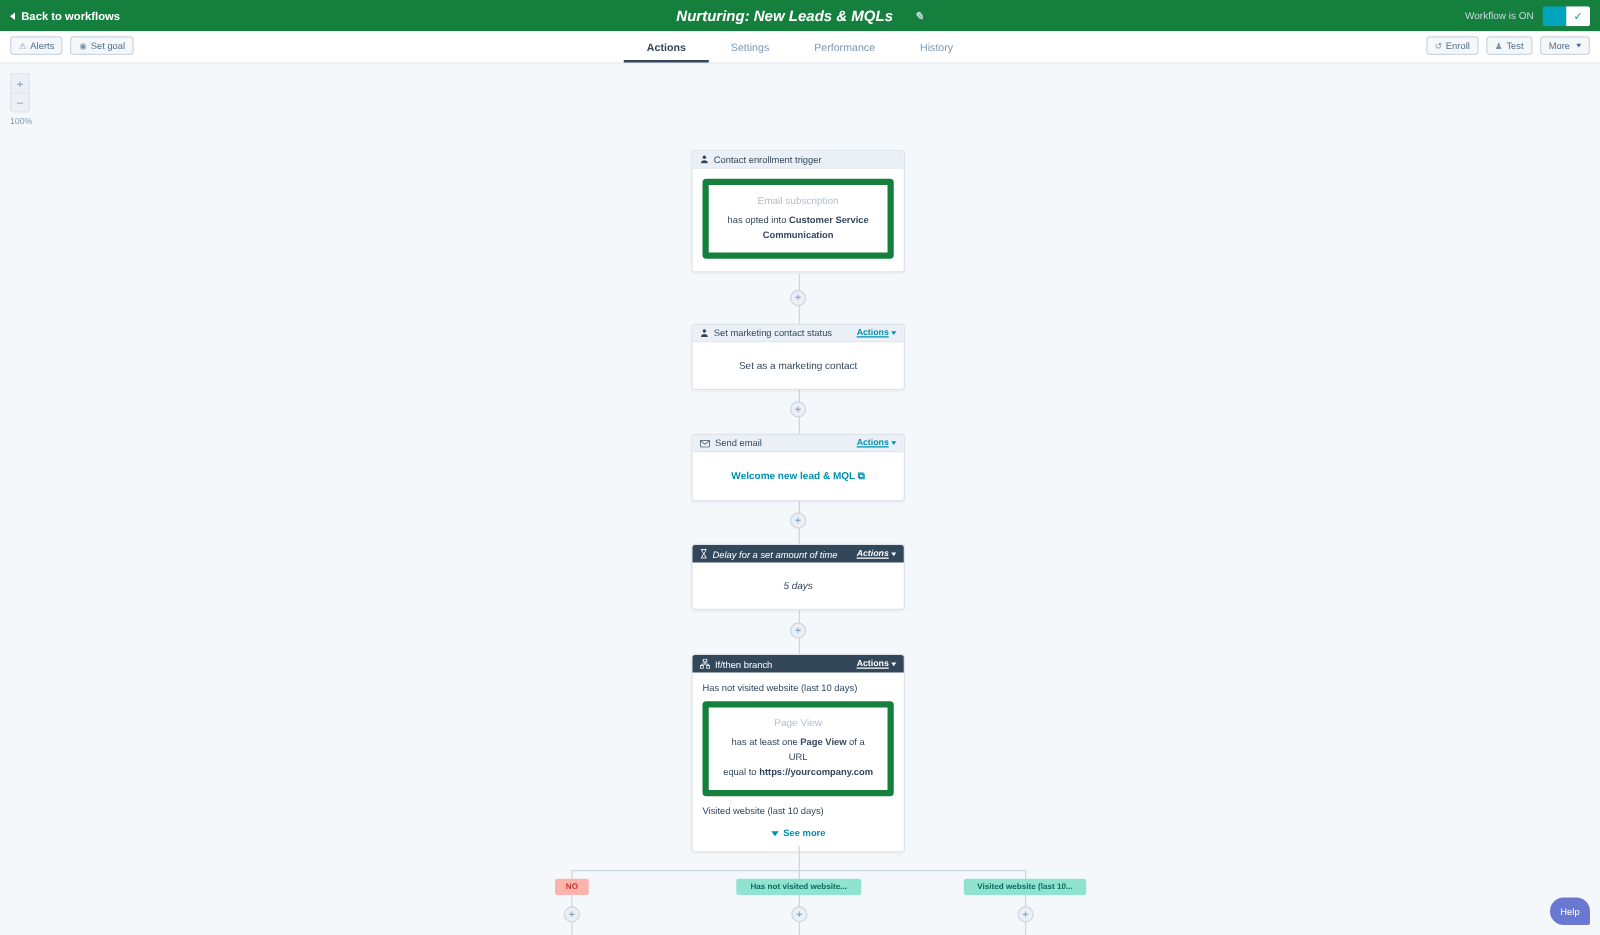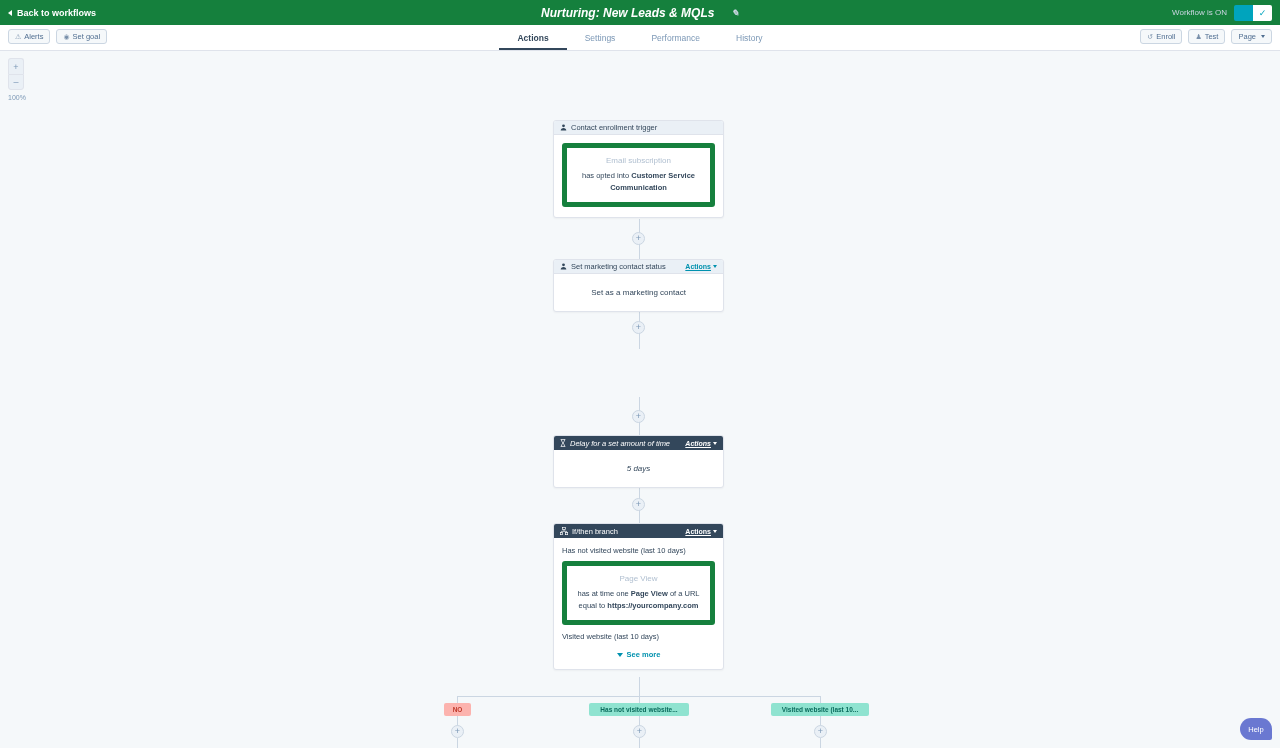--- a/index.html
+++ b/index.html
@@ -332,21 +332,21 @@
   <div class="tb-right">
     <div class="btn">
       <span class="gi">↺</span>
       <span>Enroll</span>
     </div>
     <div class="btn">
       <span class="gi">♟</span>
       <span>Test</span>
     </div>
     <div class="btn">
-      <span>Page</span>
+      <span>More</span>
       <span class="caret-dn"></span>
     </div>
   </div>
 </div>
 
 <div class="canvas">
 
   <div class="zoomctl">
     <div class="zbtn top">+</div>
     <div class="zbtn bot">–</div>
@@ -393,20 +393,38 @@
       </span>
       <span class="hd-title">Set marketing contact status</span>
       <span class="hd-actions">
         <span>Actions</span>
         <span class="caret-dn"></span>
       </span>
     </div>
     <div class="node-body centered">Set as a marketing contact</div>
   </div>
 
+  <div class="node" style="left:553px; top:296px;">
+    <div class="node-hd light">
+      <span class="hd-icon">
+        <svg width="8" height="6" viewBox="0 0 16 12">
+            <rect x="0.5" y="0.5" width="15" height="11" rx="1" fill="none" stroke="#33475b" stroke-width="1.4"></rect>
+            <path d="M1 1.6l7 5 7-5" fill="none" stroke="#33475b" stroke-width="1.4"></path>
+          </svg>
+      </span>
+      <span class="hd-title">Send email</span>
+      <span class="hd-actions">
+        <span>Actions</span>
+        <span class="caret-dn"></span>
+      </span>
+    </div>
+    <div class="node-body centered">
+      <a class="email-link" href="#"><span>Welcome new lead &amp; MQL</span> <span>⧉</span></a>
+    </div>
+  </div>
 
   <div class="node" style="left:553px; top:384px;font-style:italic;">
     <div class="node-hd dark">
       <span class="hd-icon">
         <svg width="6" height="8" viewBox="0 0 10 14">
             <path d="M1 1h8M1 13h8M2 1c0 4 6 8 6 12M8 1c0 4-6 8-6 12" stroke="#ffffff" stroke-width="1.3" fill="none"></path>
           </svg>
       </span>
       <span class="hd-title">Delay for a set amount of time</span>
       <span class="hd-actions">
@@ -430,21 +448,21 @@
       <span class="hd-title">If/then branch</span>
       <span class="hd-actions">
         <span>Actions</span>
         <span class="caret-dn"></span>
       </span>
     </div>
     <div class="node-body">
       <div class="branch-label">Has not visited website (last 10 days)</div>
       <div class="crit-box">
         <div class="crit-prop">Page View</div>
-        <div class="crit-text"><span>has at time one </span><b>Page View</b><span> of a URL</span></div>
+        <div class="crit-text"><span>has at least one </span><b>Page View</b><span> of a URL</span></div>
         <div class="crit-text"><span>equal to </span><b>https://yourcompany.com</b></div>
       </div>
       <div class="branch-label2">Visited website (last 10 days)</div>
       <div class="see-more">
         <span class="chev-dn-teal"></span>
         <span>See more</span>
       </div>
     </div>
   </div>
 

